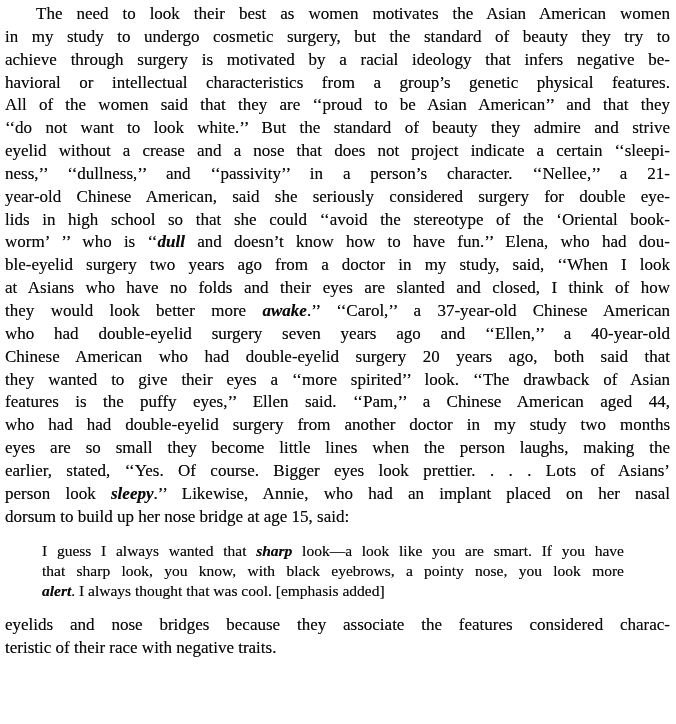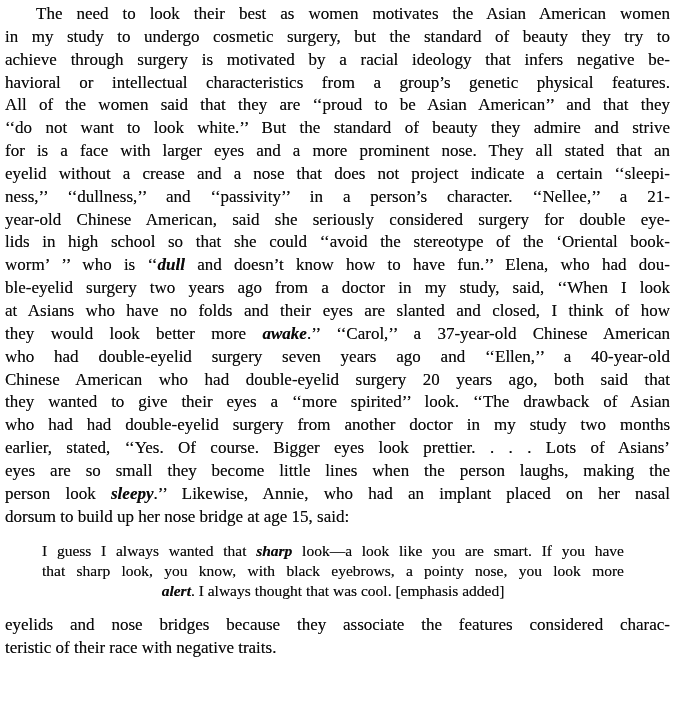--- a/index.html
+++ b/index.html
@@ -35,56 +35,55 @@
   .body .line {
     font-size: 17px;
     line-height: 22.85px;
   }
   .quote {
     margin: 13px 46px 12px 37px;
   }
   .quote .line {
     font-size: 15.5px;
     line-height: 20px;
-    text-align: center;
   }
   .closing { margin-top: 11px; }
   .closing .line {
     font-size: 17px;
     line-height: 23px;
   }
   .seg.it { font-style: italic; font-weight: bold; }
 </style>
 </head>
 <body>
 
 <div class="page">
   <div>
       <div class="para body">
         <div class="line justify indent"><span class="seg">The need to look their best as women motivates the Asian American women</span></div>
         <div class="line justify"><span class="seg">in my study to undergo cosmetic surgery, but the standard of beauty they try to</span></div>
         <div class="line justify"><span class="seg">achieve through surgery is motivated by a racial ideology that infers negative be-</span></div>
         <div class="line justify"><span class="seg">havioral or intellectual characteristics from a group’s genetic physical features.</span></div>
         <div class="line justify"><span class="seg">All of the women said that they are ‘‘proud to be Asian American’’ and that they</span></div>
         <div class="line justify"><span class="seg">‘‘do not want to look white.’’ But the standard of beauty they admire and strive</span></div>
-        <div class="line justify"><span class="seg">for is a face with larger eyes and a more prominent nose. They all stated that an</span></div>
         <div class="line justify"><span class="seg">eyelid without a crease and a nose that does not project indicate a certain ‘‘sleepi-</span></div>
         <div class="line justify"><span class="seg">ness,’’ ‘‘dullness,’’ and ‘‘passivity’’ in a person’s character. ‘‘Nellee,’’ a 21-</span></div>
         <div class="line justify"><span class="seg">year-old Chinese American, said she seriously considered surgery for double eye-</span></div>
         <div class="line justify"><span class="seg">lids in high school so that she could ‘‘avoid the stereotype of the ‘Oriental book-</span></div>
         <div class="line justify"><span class="seg">worm’ ’’ who is ‘‘</span><span class="seg it">dull</span><span class="seg"> and doesn’t know how to have fun.’’ Elena, who had dou-</span></div>
         <div class="line justify"><span class="seg">ble-eyelid surgery two years ago from a doctor in my study, said, ‘‘When I look</span></div>
         <div class="line justify"><span class="seg">at Asians who have no folds and their eyes are slanted and closed, I think of how</span></div>
         <div class="line justify"><span class="seg">they would look better more </span><span class="seg it">awake</span><span class="seg">.’’ ‘‘Carol,’’ a 37-year-old Chinese American</span></div>
         <div class="line justify"><span class="seg">who had double-eyelid surgery seven years ago and ‘‘Ellen,’’ a 40-year-old</span></div>
         <div class="line justify"><span class="seg">Chinese American who had double-eyelid surgery 20 years ago, both said that</span></div>
         <div class="line justify"><span class="seg">they wanted to give their eyes a ‘‘more spirited’’ look. ‘‘The drawback of Asian</span></div>
+        <div class="line justify"><span class="seg">features is the puffy eyes,’’ Ellen said. ‘‘Pam,’’ a Chinese American aged 44,</span></div>
         <div class="line justify"><span class="seg">who had had double-eyelid surgery from another doctor in my study two months</span></div>
+        <div class="line justify"><span class="seg">eyes are so small they become little lines when the person laughs, making the</span></div>
         <div class="line justify"><span class="seg">earlier, stated, ‘‘Yes. Of course. Bigger eyes look prettier. . . . Lots of Asians’</span></div>
-        <div class="line justify"><span class="seg">eyes are so small they become little lines when the person laughs, making the</span></div>
         <div class="line justify"><span class="seg">person look </span><span class="seg it">sleepy</span><span class="seg">.’’ Likewise, Annie, who had an implant placed on her nasal</span></div>
         <div class="line"><span class="seg">dorsum to build up her nose bridge at age 15, said:</span></div>
       </div>
       <div class="para quote">
         <div class="line justify"><span class="seg">I guess I always wanted that </span><span class="seg it">sharp</span><span class="seg"> look—a look like you are smart. If you have</span></div>
         <div class="line justify"><span class="seg">that sharp look, you know, with black eyebrows, a pointy nose, you look more</span></div>
         <div class="line"><span class="seg it">alert</span><span class="seg">. I always thought that was cool. [emphasis added]</span></div>
       </div>
       <div class="para closing">
         <div class="line justify"><span class="seg">eyelids and nose bridges because they associate the features considered charac-</span></div>

